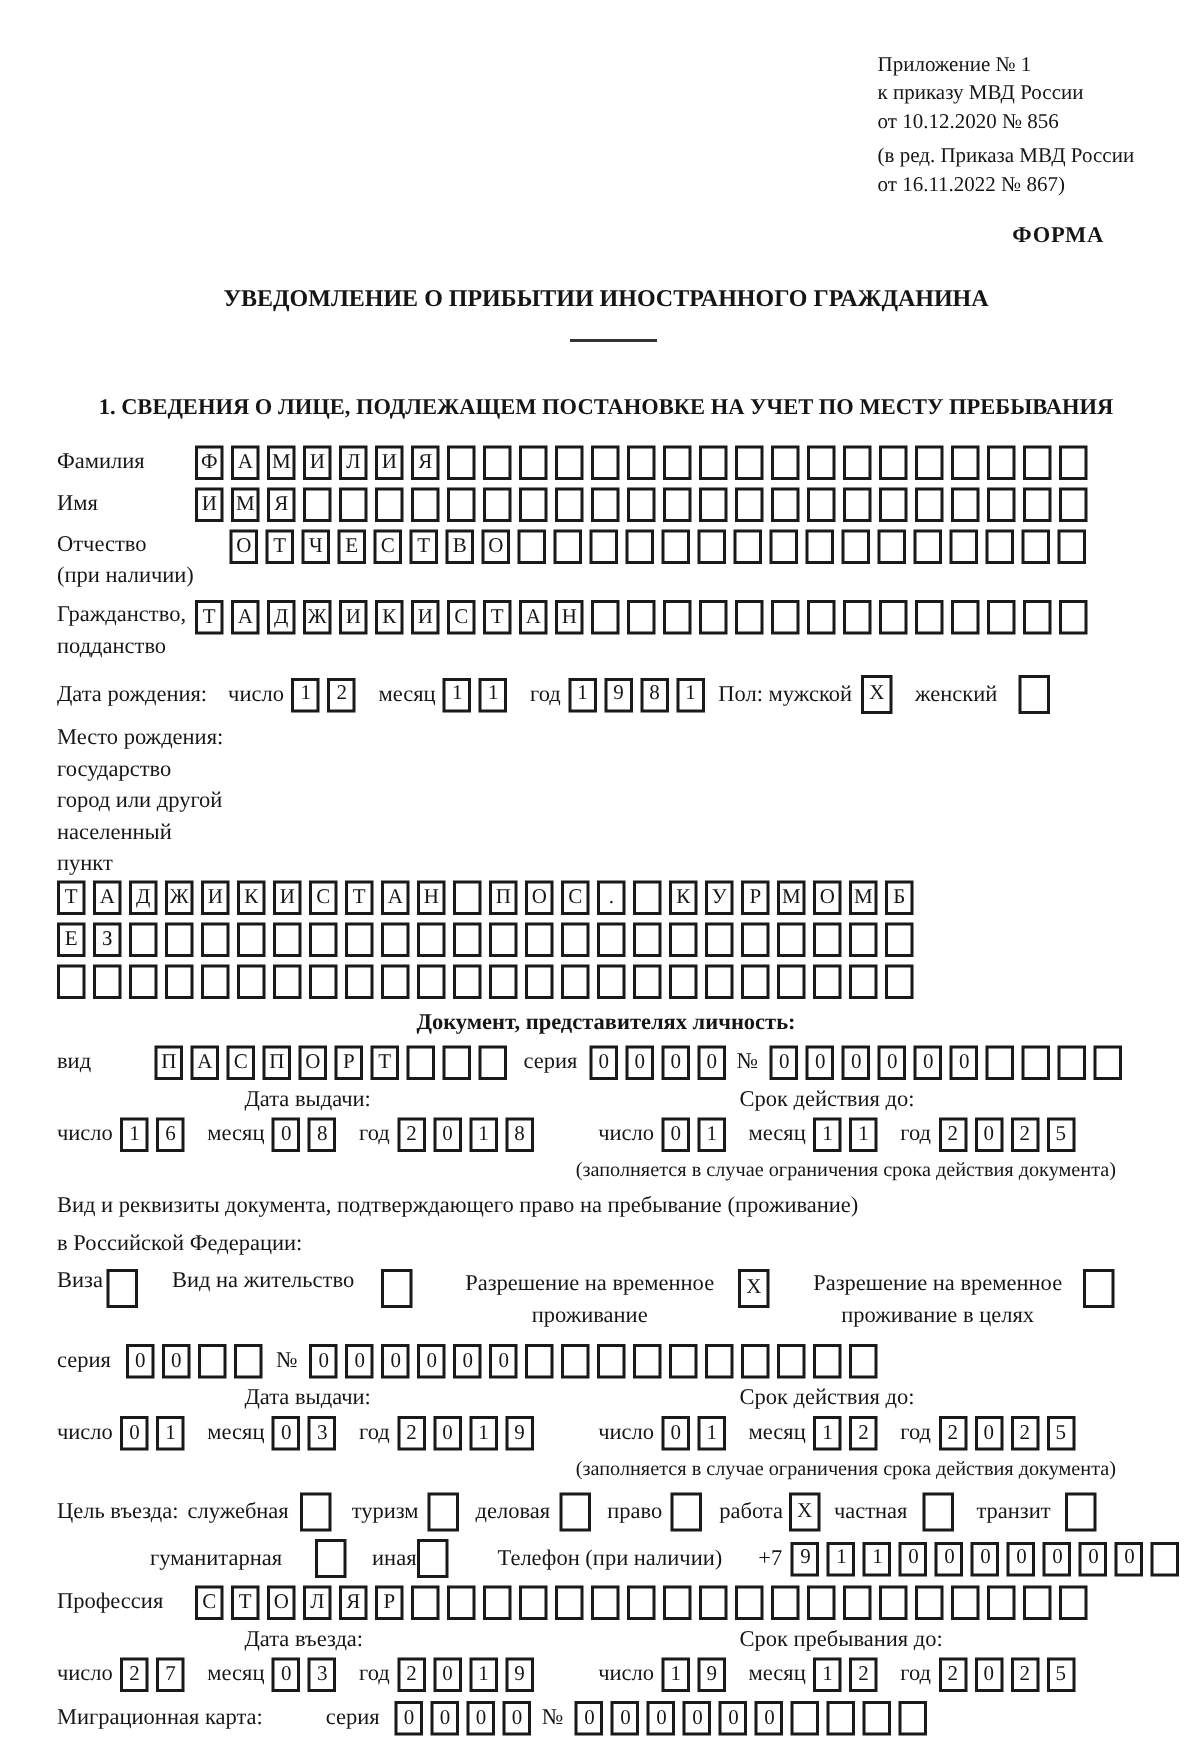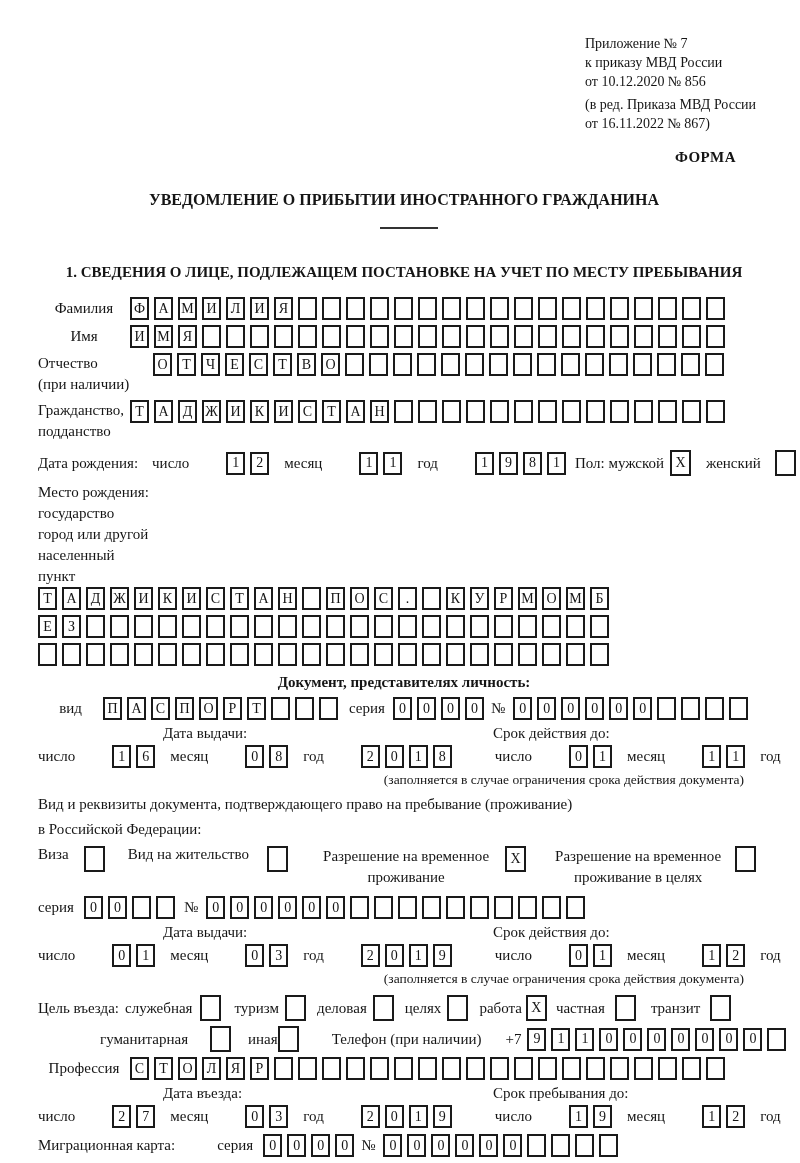--- a/index.html
+++ b/index.html
@@ -9,49 +9,49 @@
     box-sizing:border-box;padding:34px 30px 0 38px;overflow:hidden;
   }
   .hdr-ref{margin-left:547px;font-size:14px;line-height:19px;}
   .hdr-ref .sub{margin-top:4px;}
   .forma{font-weight:bold;font-size:15px;text-align:right;padding-right:34px;margin-top:16px;letter-spacing:.5px;}
   .title{margin-top:20px;text-align:center;font-weight:bold;font-size:16px;line-height:27px;}
   .title-underline{display:inline-block;width:58px;border-bottom:2px solid #333;margin-left:10px;transform:translateY(-3px);}
   .section-h{margin-top:24px;margin-bottom:16px;text-align:center;font-weight:bold;font-size:15px;}
   .row{display:flex;align-items:center;margin-bottom:5px;}
   .row.top{align-items:flex-start;}
-  .lbl{font-size:15px;white-space:nowrap;flex:none;text-align:center;}
+  .lbl{font-size:15px;white-space:nowrap;flex:none;}
   .lblcol{font-size:15px;line-height:21px;flex:none;}
   .w92{width:92px;} .w115{width:115px;} .w65{width:65px;}
   .boxes{display:inline-flex;flex:none;}
   .cell{
     box-sizing:border-box;flex:none;width:19px;height:23px;border:2px solid #1a1a1a;
     margin-right:5px;display:inline-flex;align-items:center;justify-content:center;
     font-size:14px;line-height:1;
   }
   .cbx .cell{width:21px;height:26px;}
   .stack .boxes{display:flex;margin-bottom:5px;}
-  .dg{display:inline-flex;align-items:center;flex:none;gap:32px;}
+  .dg{display:inline-flex;align-items:center;flex:none;}
   .dg .lbl{margin-right:5px;}
   .mr10{margin-right:10px;}
   .dates-hdr{position:relative;height:20px;font-size:15px;margin-top:4px;}
   .dh1{position:absolute;left:125px;} .dh2{position:absolute;left:455px;}
   .spacer38{display:inline-block;width:38px;flex:none;}
   .note-r{font-size:13.5px;text-align:right;padding-right:26px;margin:-1px 0 8px 0;}
   .intro{font-size:15px;margin:4px 0 8px 0;}
   .ctr{text-align:center;font-size:15px;line-height:21px;flex:none;}
   .heading-b{font-weight:bold;font-size:15px;text-align:center;margin:6px 0 6px 0;}
 </style>
 </head>
 <body>
 
 <div class="page">
 
   <div class="hdr-ref">
-    <div>Приложение № 7</div>
+    <div>Приложение № 1</div>
     <div>к приказу МВД России</div>
     <div>от 10.12.2020 № 856</div>
     <div class="sub">(в ред. Приказа МВД России</div>
     <div>от 16.11.2022 № 867)</div>
   </div>
 
   <div class="forma">ФОРМА</div>
 
   <div class="title">
     <div>УВЕДОМЛЕНИЕ О ПРИБЫТИИ ИНОСТРАННОГО ГРАЖДАНИНА</div>
@@ -403,21 +403,21 @@
           <span class="cell">5</span>
         </span>
       </span>
   </div>
   <div class="note-r">(заполняется в случае ограничения срока действия документа)</div>
 
   <div class="intro">Вид и реквизиты документа, подтверждающего право на пребывание (проживание)</div>
   <div class="intro">в Российской Федерации:</div>
 
   <div class="row top" style="margin-top:2px;">
-    <span class="lbl" style="margin-right:15px;">Виза</span>
+    <span class="lbl" style="margin-right:2px;">Виза</span>
     <span class="boxes cbx">
         <span class="cell"></span>
       </span>
     <span class="lbl" style="margin-left:18px;margin-right:18px;">Вид на жительство</span>
     <span class="boxes cbx">
         <span class="cell"></span>
       </span>
     <div class="ctr" style="margin-left:20px;width:186px;">
       <div>Разрешение на временное</div>
       <div>проживание</div>
@@ -525,21 +525,21 @@
         <span class="cell"></span>
       </span>
     <span class="lbl" style="margin-left:8px;margin-right:6px;">туризм</span>
       <span class="boxes cbx">
         <span class="cell"></span>
       </span>
     <span class="lbl" style="margin-left:6px;margin-right:6px;">деловая</span>
       <span class="boxes cbx">
         <span class="cell"></span>
       </span>
-    <span class="lbl" style="margin-left:6px;margin-right:6px;">целях</span>
+    <span class="lbl" style="margin-left:6px;margin-right:6px;">право</span>
       <span class="boxes cbx">
         <span class="cell"></span>
       </span>
     <span class="lbl" style="margin-left:6px;margin-right:4px;">работа</span>
       <span class="boxes cbx">
         <span class="cell">X</span>
       </span>
     <span class="lbl" style="margin-left:4px;margin-right:10px;">частная</span>
       <span class="boxes cbx">
         <span class="cell"></span>

